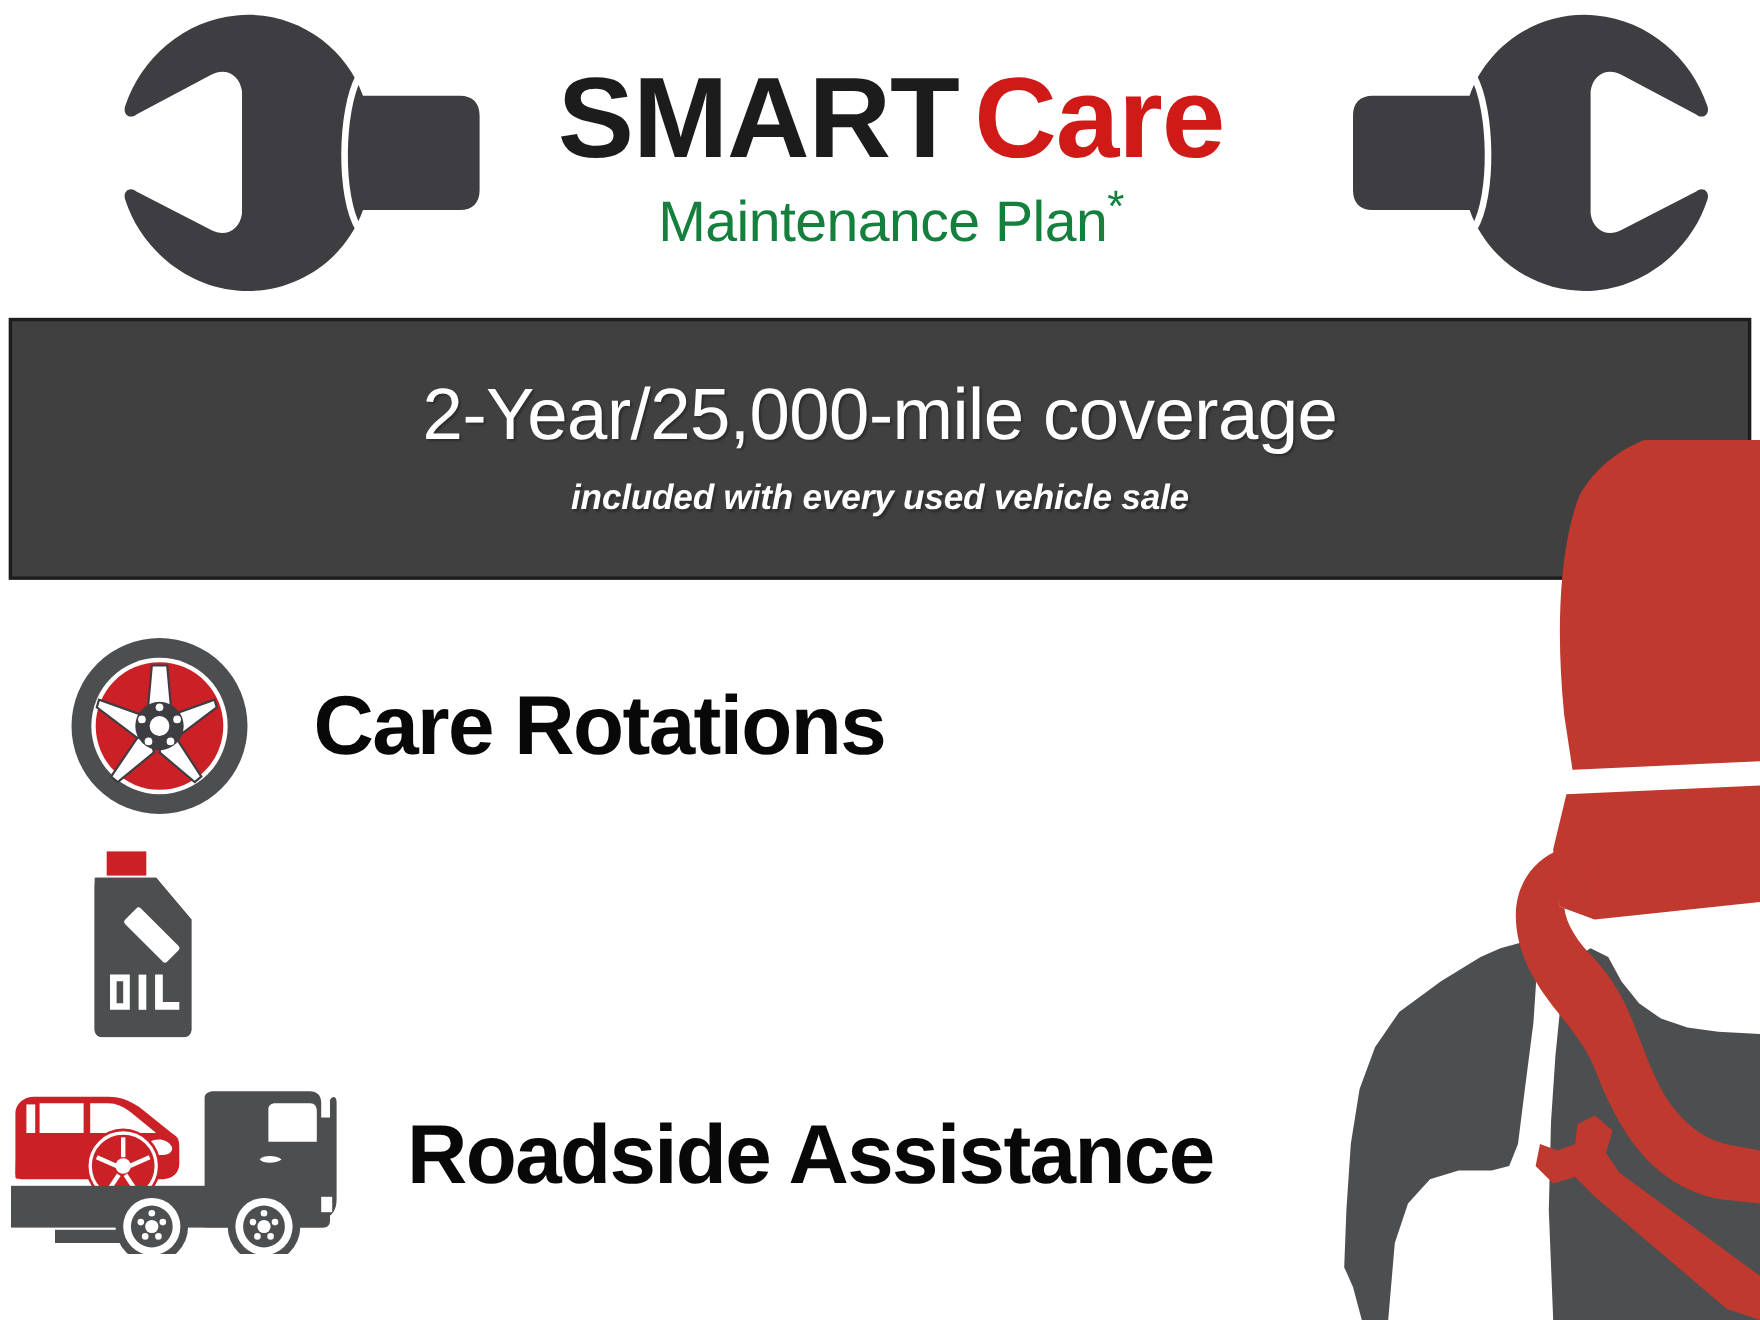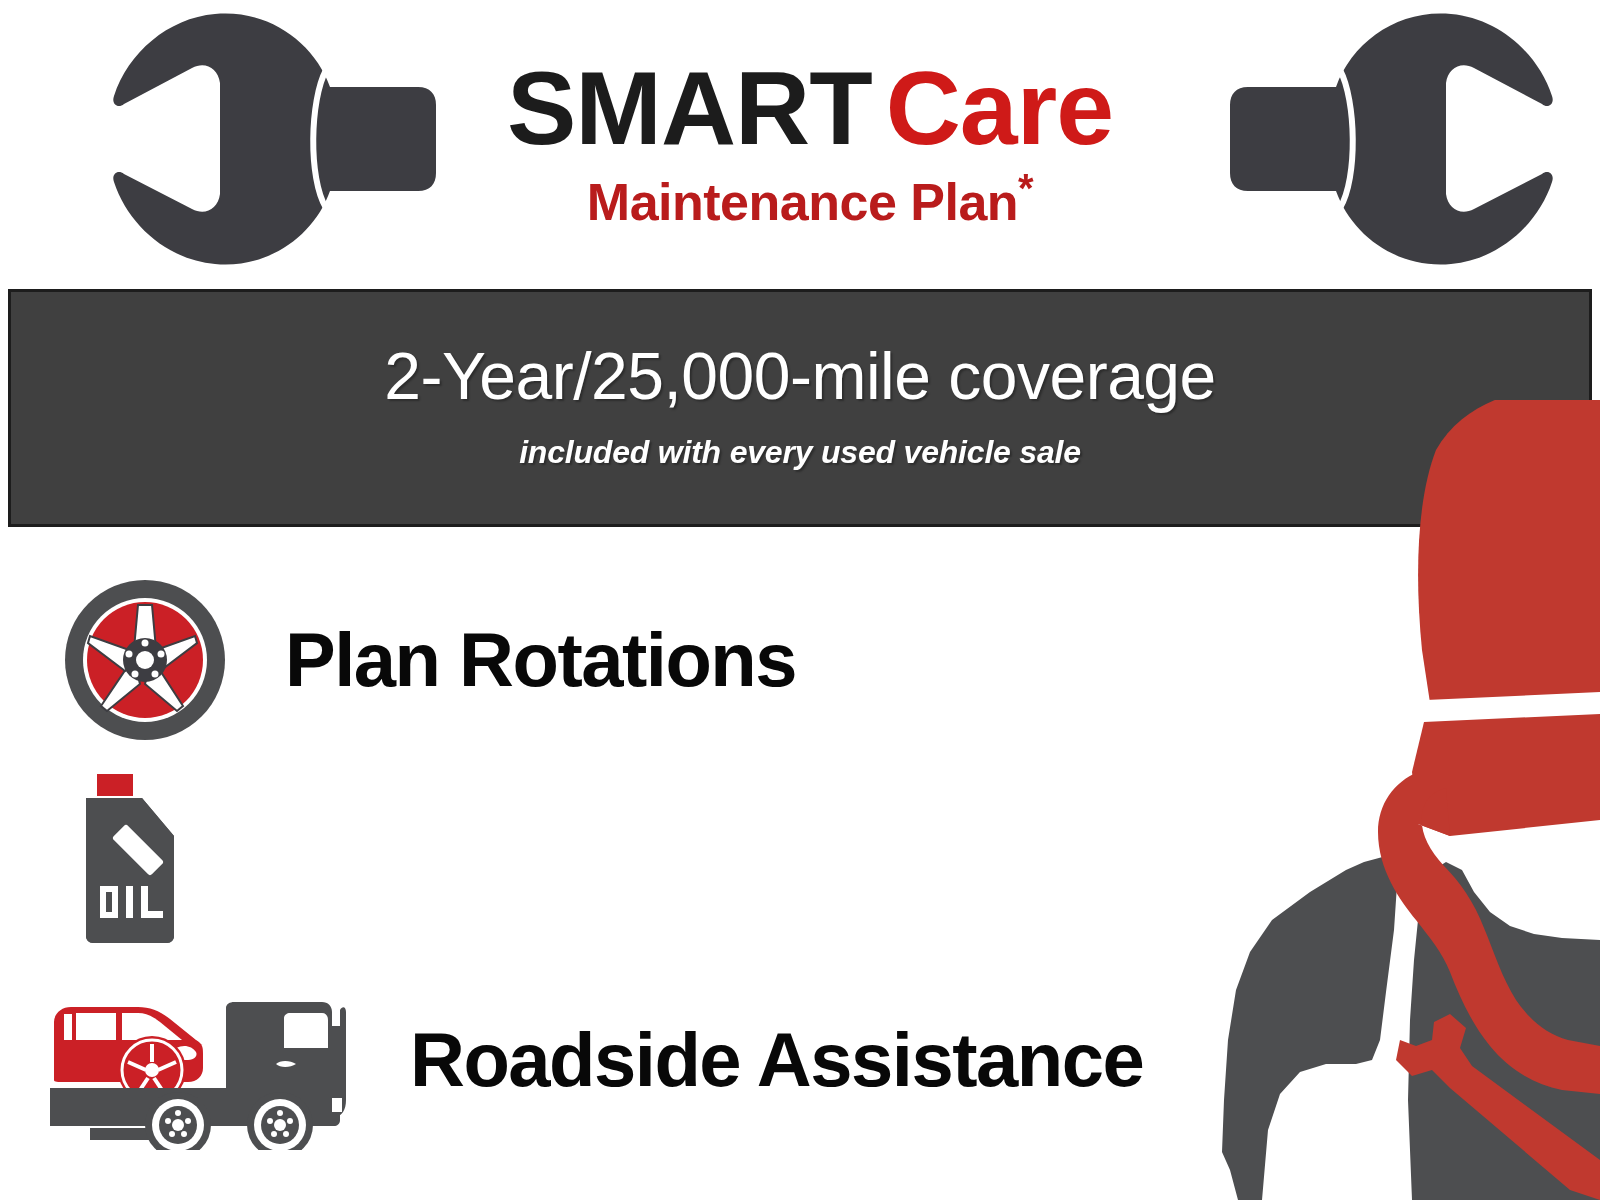--- a/index.html
+++ b/index.html
@@ -60,22 +60,22 @@
     font-stretch: condensed;
   }
   #brand-care {
     color: #cf1a18;
     margin-left: 14px;
   }
   #brand-subtitle {
     margin-top: 8px;
     font-size: 52px;
     line-height: 58px;
-    font-weight: 700;
-    color: #b91c1c;
+    font-weight: 400;
+    color: #15803d;
     letter-spacing: -0.5px;
     white-space: nowrap;
   }
   #brand-subtitle .asterisk {
     font-size: 40px;
     vertical-align: super;
     line-height: 1;
   }
 
   
@@ -123,21 +123,21 @@
     width: 1180px;
   }
   .benefit-row {
     position: absolute;
     display: flex;
     align-items: center;
     height: 190px;
   }
   .benefit-row-0 { left: 60px;  top: 20px;  }
   .benefit-row-1 { left: 70px;  top: 215px; }
-  .benefit-row-2 { left: 0px;   top: 420px; margin-left: 40px; }
+  .benefit-row-2 { left: 0px;   top: 410px; }
 
   .benefit-icon {
     flex: 0 0 auto;
     display: block;
   }
   .benefit-label {
     color: #080808;
     font-weight: 700;
     font-size: 76px;
     line-height: 80px;
@@ -243,21 +243,21 @@
           <path d="M28 68 L30 61 L72 76 L74 88 L65 96 L28 68 Z"></path>
         </g>
         <circle cx="85" cy="85" r="22" fill="#3d3d42"></circle>
         <circle cx="85" cy="85" r="9" fill="#ffffff"></circle>
         <circle cx="85" cy="68" r="3.5" fill="#ffffff"></circle>
         <circle cx="101" cy="79" r="3.5" fill="#ffffff"></circle>
         <circle cx="95" cy="99" r="3.5" fill="#ffffff"></circle>
         <circle cx="75" cy="99" r="3.5" fill="#ffffff"></circle>
         <circle cx="69" cy="79" r="3.5" fill="#ffffff"></circle>
       </svg>
-      <div class="benefit-label label-tire">Plan Rotations</div>
+      <div class="benefit-label label-tire">Care Rotations</div>
     </div>
 
     <div class="benefit-row benefit-row-1">
       <svg class="benefit-icon" width="120" height="175" viewBox="0 0 120 175">
         <rect x="27" y="6" width="36" height="22" fill="#cb2026"></rect>
         <path d="M16 30 L72 30 L104 68 L104 168 C104 172 101 175 97 175 L23 175 C19 175 16 172 16 168 L16 37 C16 33 19 30 16 30 Z" fill="#4d4e50"></path>
         <path d="M16 30 L72 30 L104 68 L104 168 C104 172 101 175 97 175 L23 175 C19 175 16 172 16 168 Z" fill="#4d4e50"></path>
         <path d="M56 60 L90 94 L80 104 L46 70 Z" fill="#ffffff" stroke="#ffffff" stroke-width="6" stroke-linejoin="round"></path>
         <g fill="#ffffff">
           <path d="M30 118 L30 150 L48 150 L48 118 Z M36 124 L42 124 L42 144 L36 144 Z"></path>

